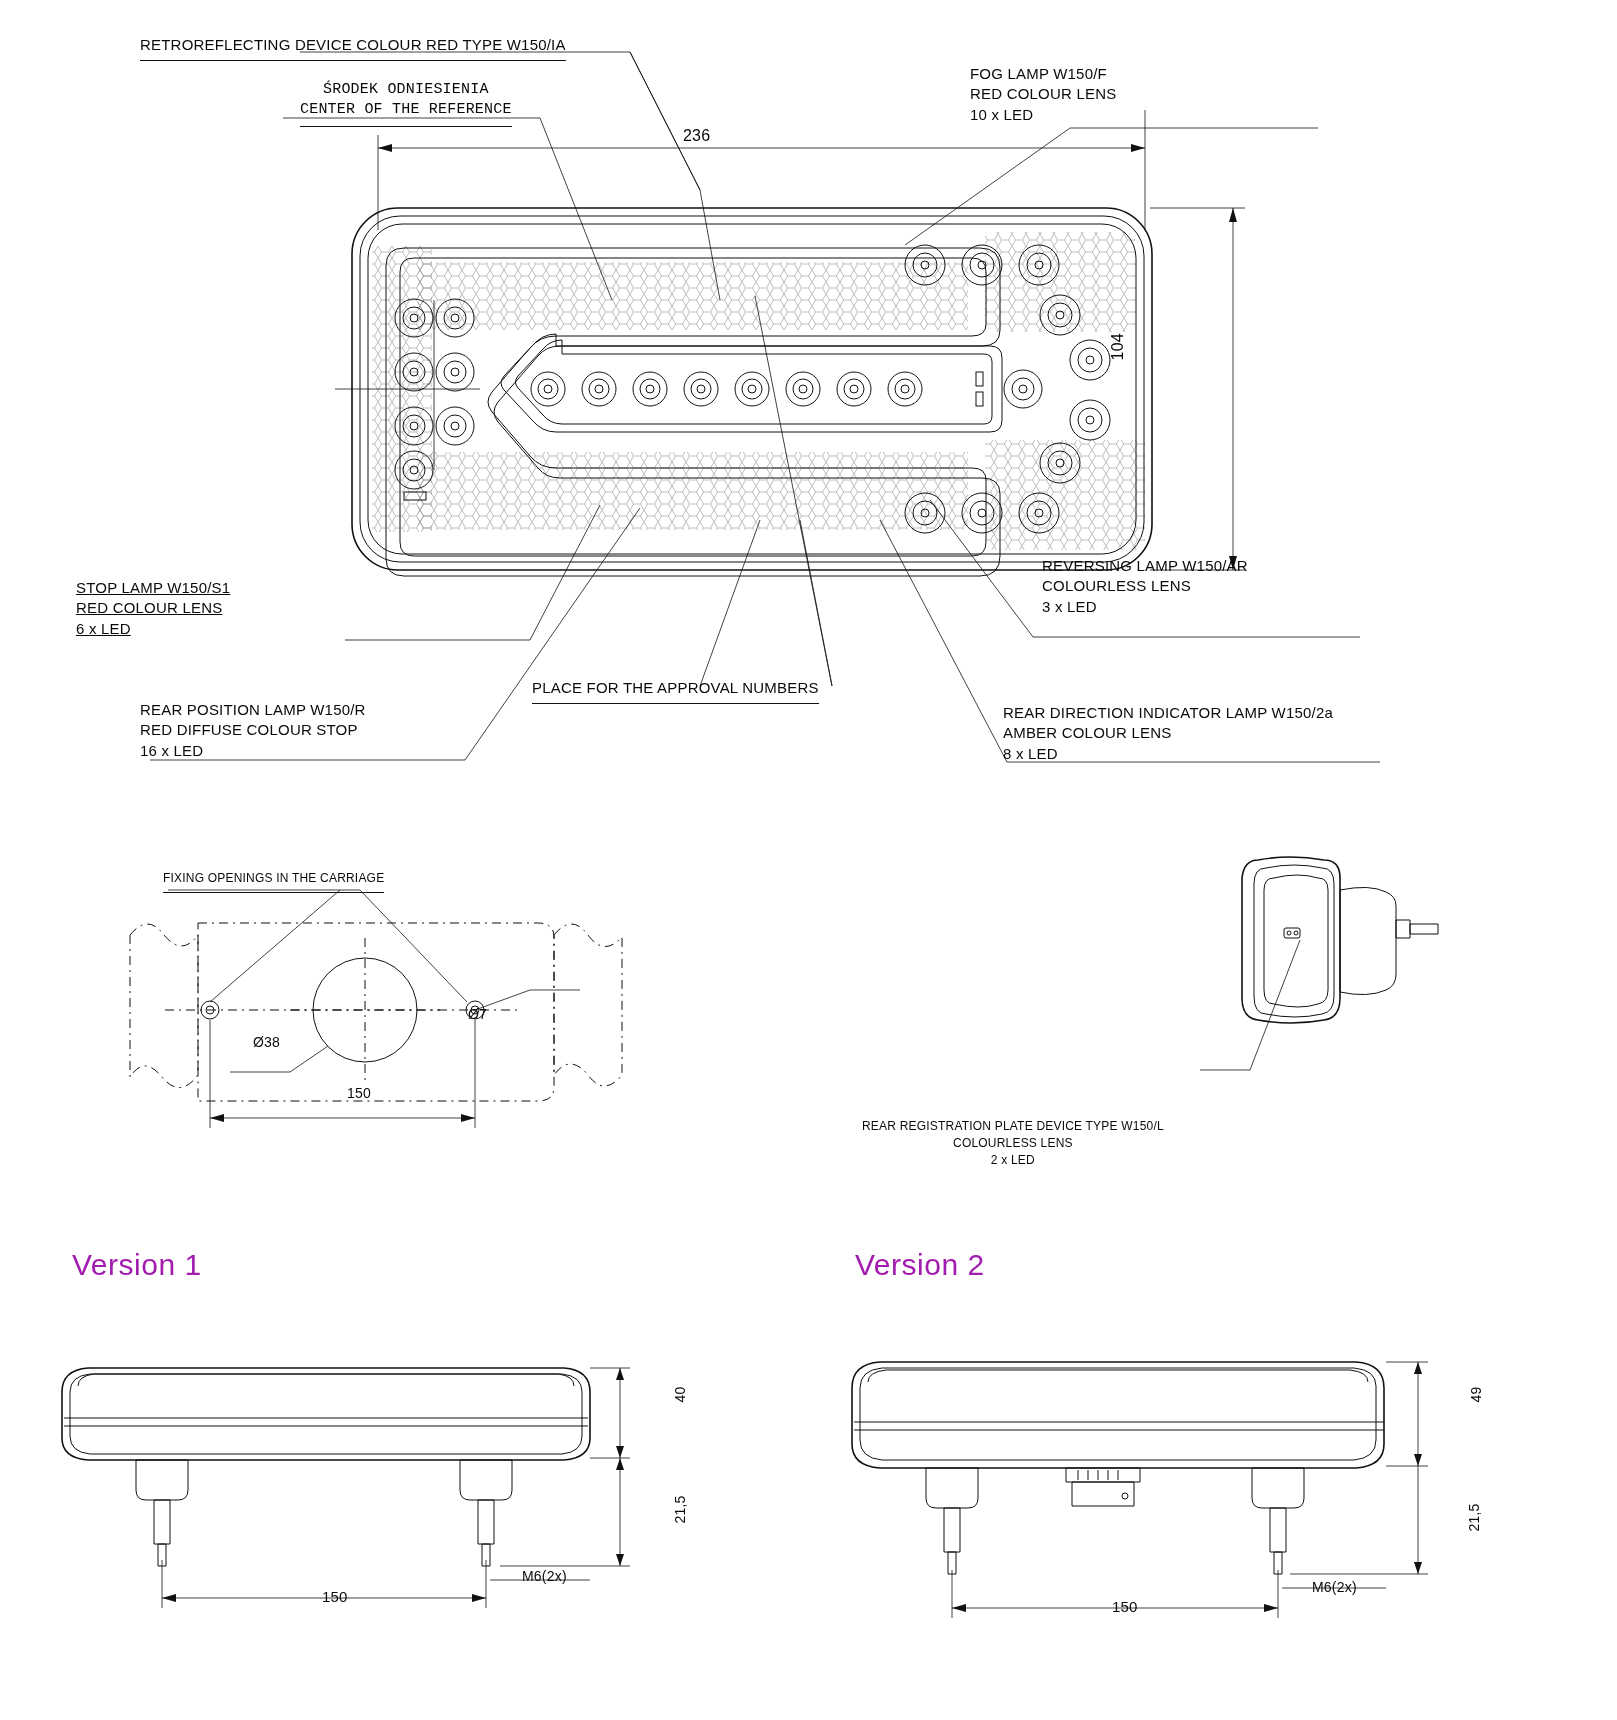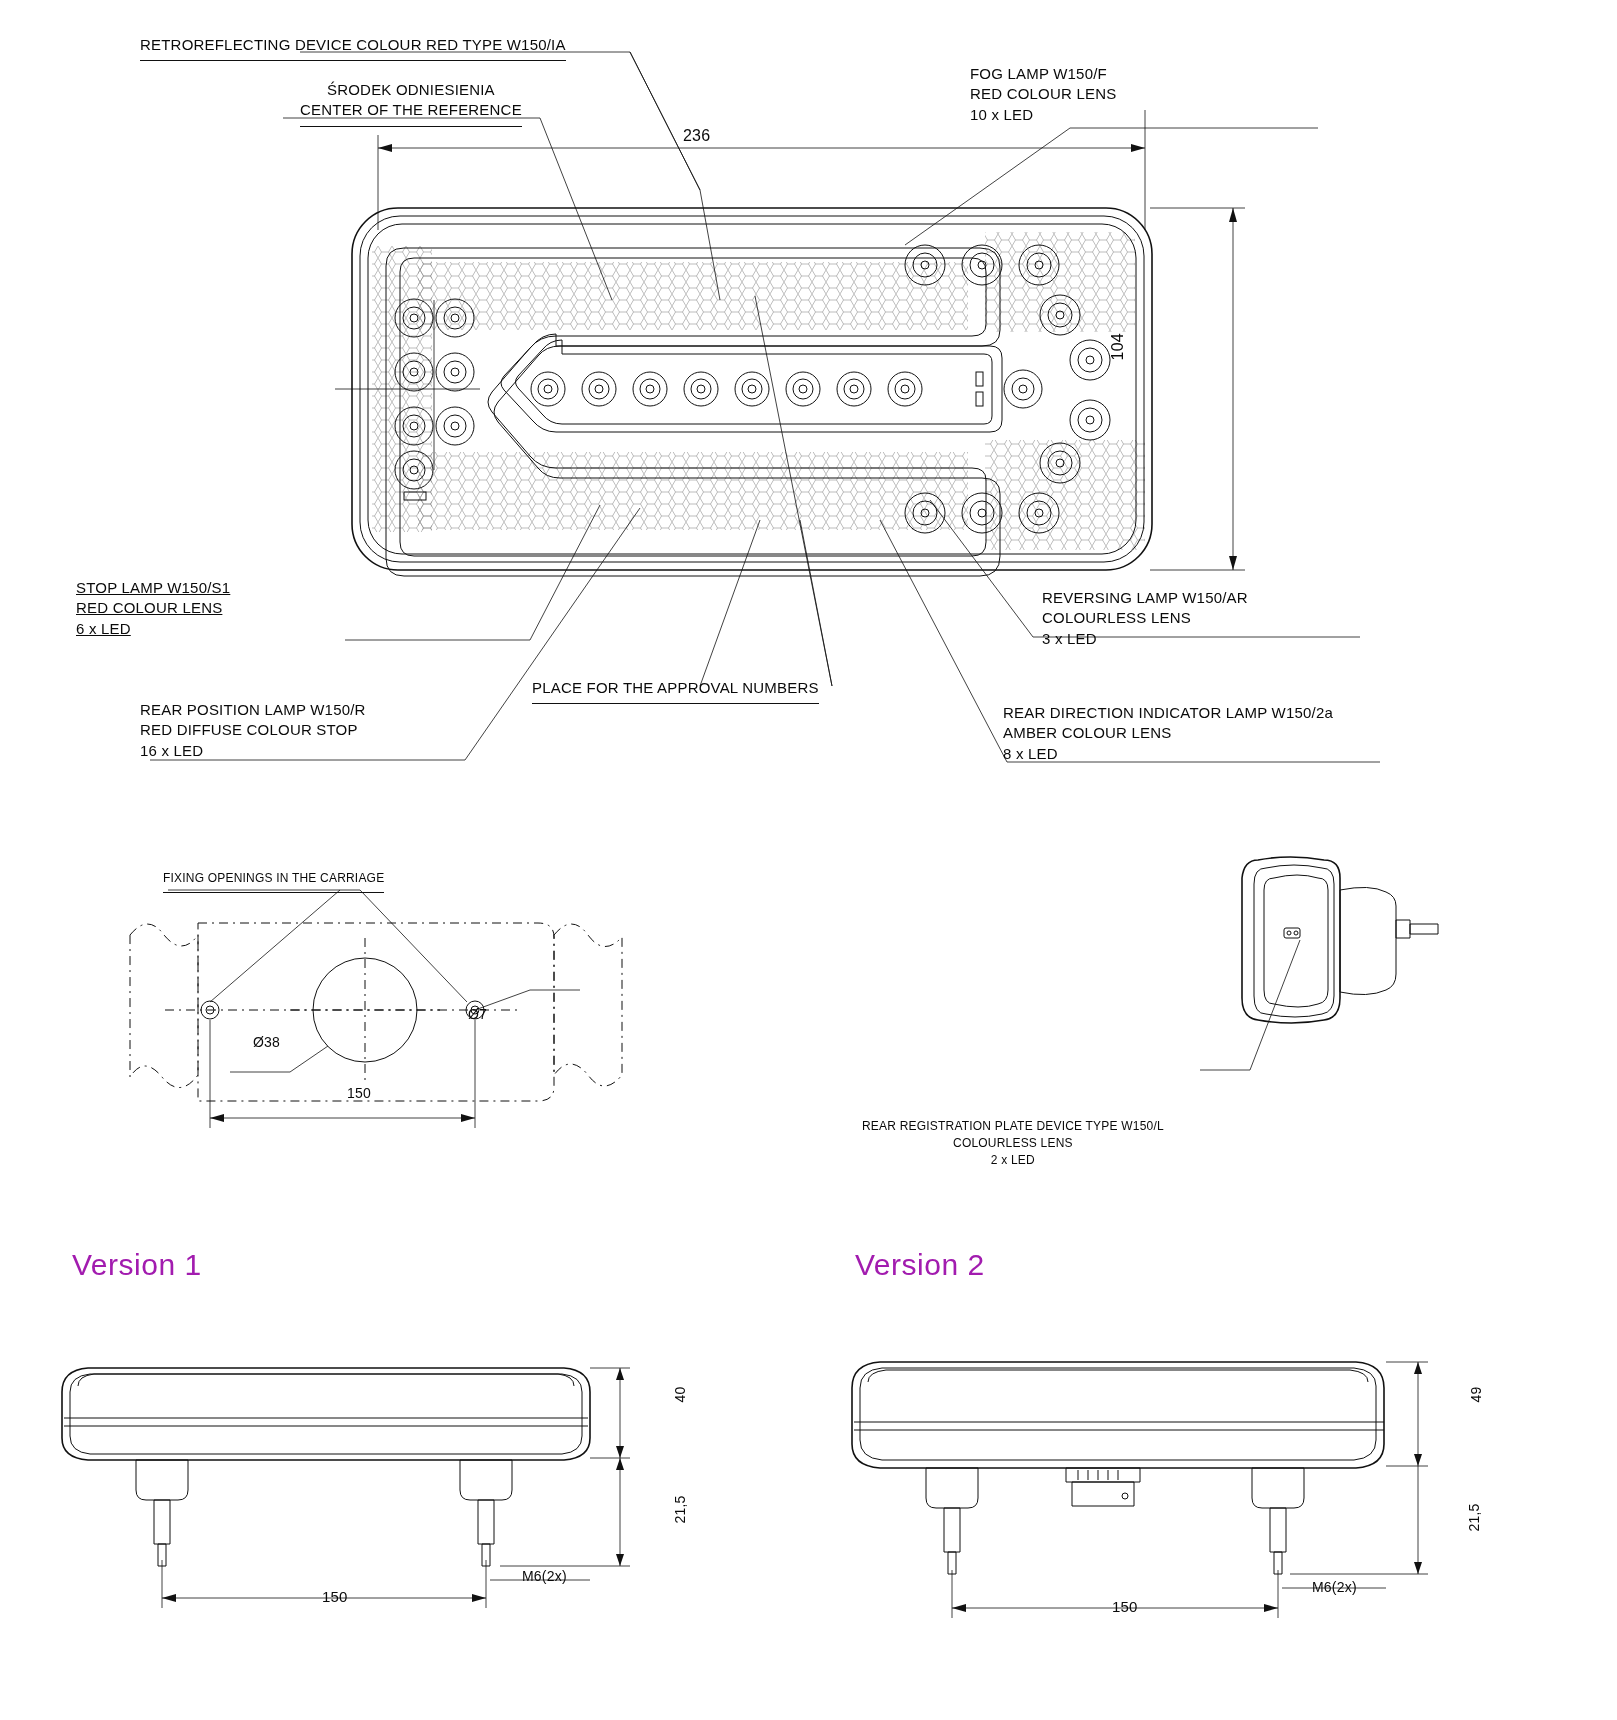--- a/index.html
+++ b/index.html
@@ -177,41 +177,41 @@
     <path class="thin" d="M700,190 L700,190"></path>
     <path class="thin" d="M612,300 L612,300"></path>
     <path class="thin" d="M755,296 L832,686"></path>
     <path class="thin" d="M720,300 L700,190"></path>
   </svg>
 
   <div class="lbl" style="left:140px;top:35px;">
     <span class="u">RETROREFLECTING DEVICE COLOUR RED TYPE W150/IA</span>
   </div>
 
-  <div class="lbl" style="left:300px;top:80px;text-align:center;">
+  <div class="lbl" style="left:300px;top:80px;text-align:center;font-family:Liberation Mono, monospace;">
     <div>ŚRODEK ODNIESIENIA</div>
     <div class="u">CENTER OF THE REFERENCE</div>
   </div>
 
   <div class="lbl" style="left:970px;top:64px;">
     <div>FOG LAMP W150/F</div>
     <div>RED COLOUR LENS</div>
     <div>10 x LED</div>
   </div>
 
   <div class="lbl dim" style="left:683px;top:125px;">236</div>
   <div class="lbl dim" style="left:1104px;top:336px;transform:rotate(-90deg);">104</div>
 
   <div class="lbl" style="left:76px;top:578px;text-decoration:underline;">
     <div>STOP LAMP W150/S1</div>
     <div>RED COLOUR LENS</div>
     <div>6 x LED</div>
   </div>
 
-  <div class="lbl" style="left:1042px;top:588px;">
+  <div class="lbl" style="left:1042px;top:556px;">
     <div>REVERSING LAMP W150/AR</div>
     <div>COLOURLESS LENS</div>
     <div>3 x LED</div>
   </div>
 
   <div class="lbl" style="left:140px;top:700px;">
     <div>REAR POSITION LAMP W150/R</div>
     <div>RED DIFFUSE COLOUR STOP</div>
     <div>16 x LED</div>
   </div>

